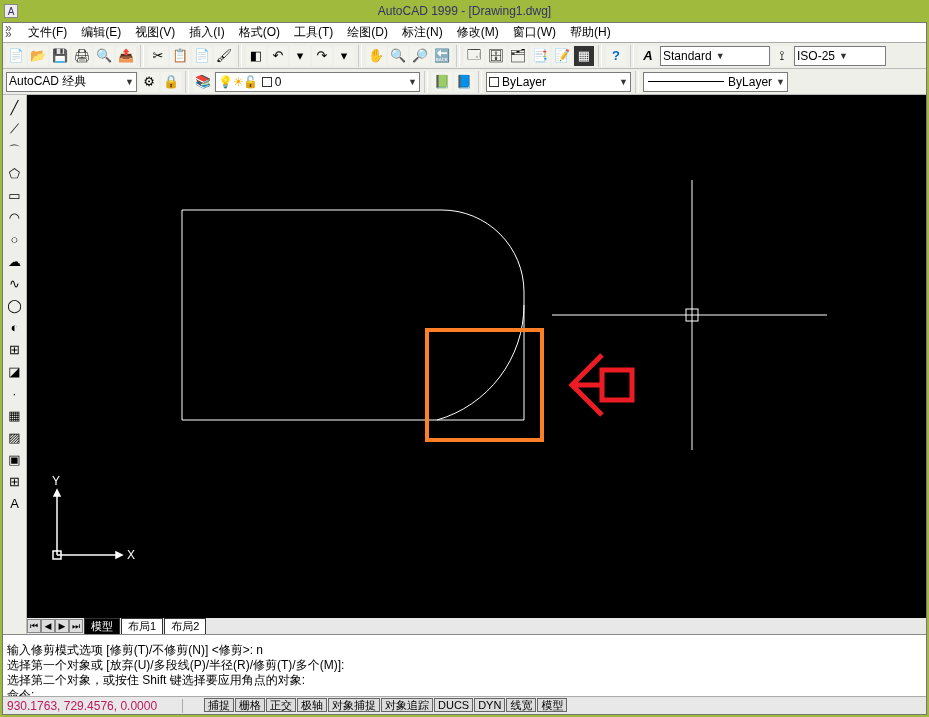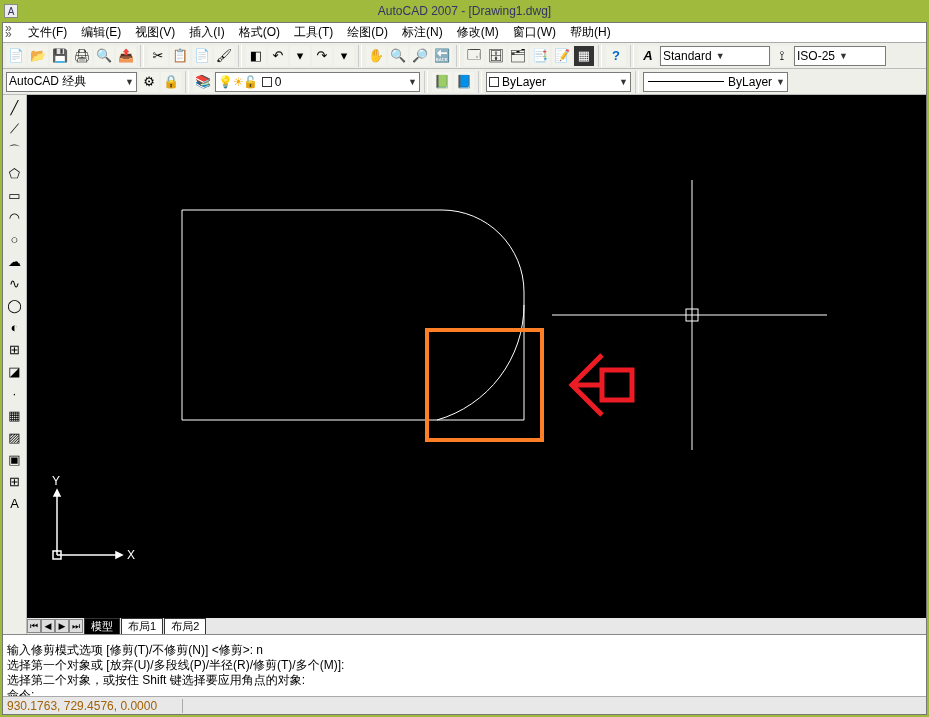--- a/index.html
+++ b/index.html
@@ -20,35 +20,35 @@
 .left-toolbar { width: 24px; background: #efefe9; border-right: 1px solid #bbb; display: flex; flex-direction: column; align-items: center; padding-top: 2px; gap: 2px; }
 .lt-btn { width: 20px; height: 20px; display: flex; align-items: center; justify-content: center; cursor: pointer; font-size: 13px; }
 .canvas-area { flex: 1; display: flex; flex-direction: column; }
 .canvas { flex: 1; background: #000; position: relative; overflow: hidden; }
 .hscroll { height: 16px; background: #e8e8e8; display: flex; align-items: center; font-size: 10px; }
 .hscroll button { width: 14px; height: 14px; background: #ddd; border: 1px solid #888; font-size: 9px; cursor: pointer; line-height: 10px; }
 .tab { background: #fff; border: 1px solid #333; padding: 0 6px; margin-left: 1px; font-size: 11px; cursor: pointer; }
 .tab.active { background: #000; color: #fff; }
 .command-area { height: 62px; background: #fff; border-top: 1px solid #888; padding: 8px 4px; font-size: 12px; line-height: 15px; overflow: hidden; white-space: pre; }
 .statusbar { height: 18px; background: #e8e8e8; border-top: 1px solid #aaa; display: flex; align-items: center; font-size: 11px; }
-.status-coords { padding: 0 4px; border-right: 1px solid #aaa; color: #a16207; width: 180px; }
+.status-coords { padding: 0 4px; border-right: 1px solid #aaa; color: #be185d; width: 180px; }
 .status-btn { border: 1px solid #666; padding: 0 3px; margin-left: 1px; background: #ddd; font-size: 11px; cursor: pointer; }
 .watermark { position: absolute; right: 20px; bottom: 30px; color: #fff; font-size: 20px; font-style: italic; display: flex; align-items: center; gap: 10px; opacity: 0.9; font-family: "KaiTi","SimSun"; }
 .wm-icon { width: 36px; height: 36px; border: 3px solid #fff; border-radius: 50%; display: flex; align-items: center; justify-content: center; font-size: 18px; }
 svg.drawing { position: absolute; top: 0; left: 0; }
 .ltyp-line { flex: 1; border-top: 1px solid #000; margin: 0 4px 0 2px; }
 </style>
 </head>
 <body>
 
 <div class="titlebar">
   <div class="controls-left">
     <span>A</span>
   </div>
-  <span>AutoCAD 2007 - [Drawing1.dwg]</span>
+  <span>AutoCAD 1999 - [Drawing1.dwg]</span>
 </div>
 
 <div class="inner">
   <div class="menubar">
     <div class="menu-chevrons">
         <span>»</span>
         <span>»</span>
       </div>
     <span style="width:10px"></span>
     <span class="menuitem">文件(F)</span>
@@ -207,19 +207,20 @@
   </div>
 
   <div class="command-area"><span>输入修剪模式选项 [修剪(T)/不修剪(N)] &lt;修剪&gt;: n</span>
 <span>选择第一个对象或 [放弃(U)/多段线(P)/半径(R)/修剪(T)/多个(M)]:</span>
 <span>选择第二个对象，或按住 Shift 键选择要应用角点的对象:</span>
 <span>命令:</span></div>
 
   <div class="statusbar">
     <span class="status-coords">930.1763, 729.4576, 0.0000</span>
     <span style="flex:0 0 20px"></span>
+    <span id="statusBtns"><span class="status-btn">捕捉</span><span class="status-btn">栅格</span><span class="status-btn">正交</span><span class="status-btn">极轴</span><span class="status-btn">对象捕捉</span><span class="status-btn">对象追踪</span><span class="status-btn">DUCS</span><span class="status-btn">DYN</span><span class="status-btn">线宽</span><span class="status-btn">模型</span></span>
   </div>
 </div>
 
 <div class="watermark">
   <span class="wm-icon">✎</span>
   <span>电子产品结构设计工程师之路</span>
 </div>
 
 </body></html>

